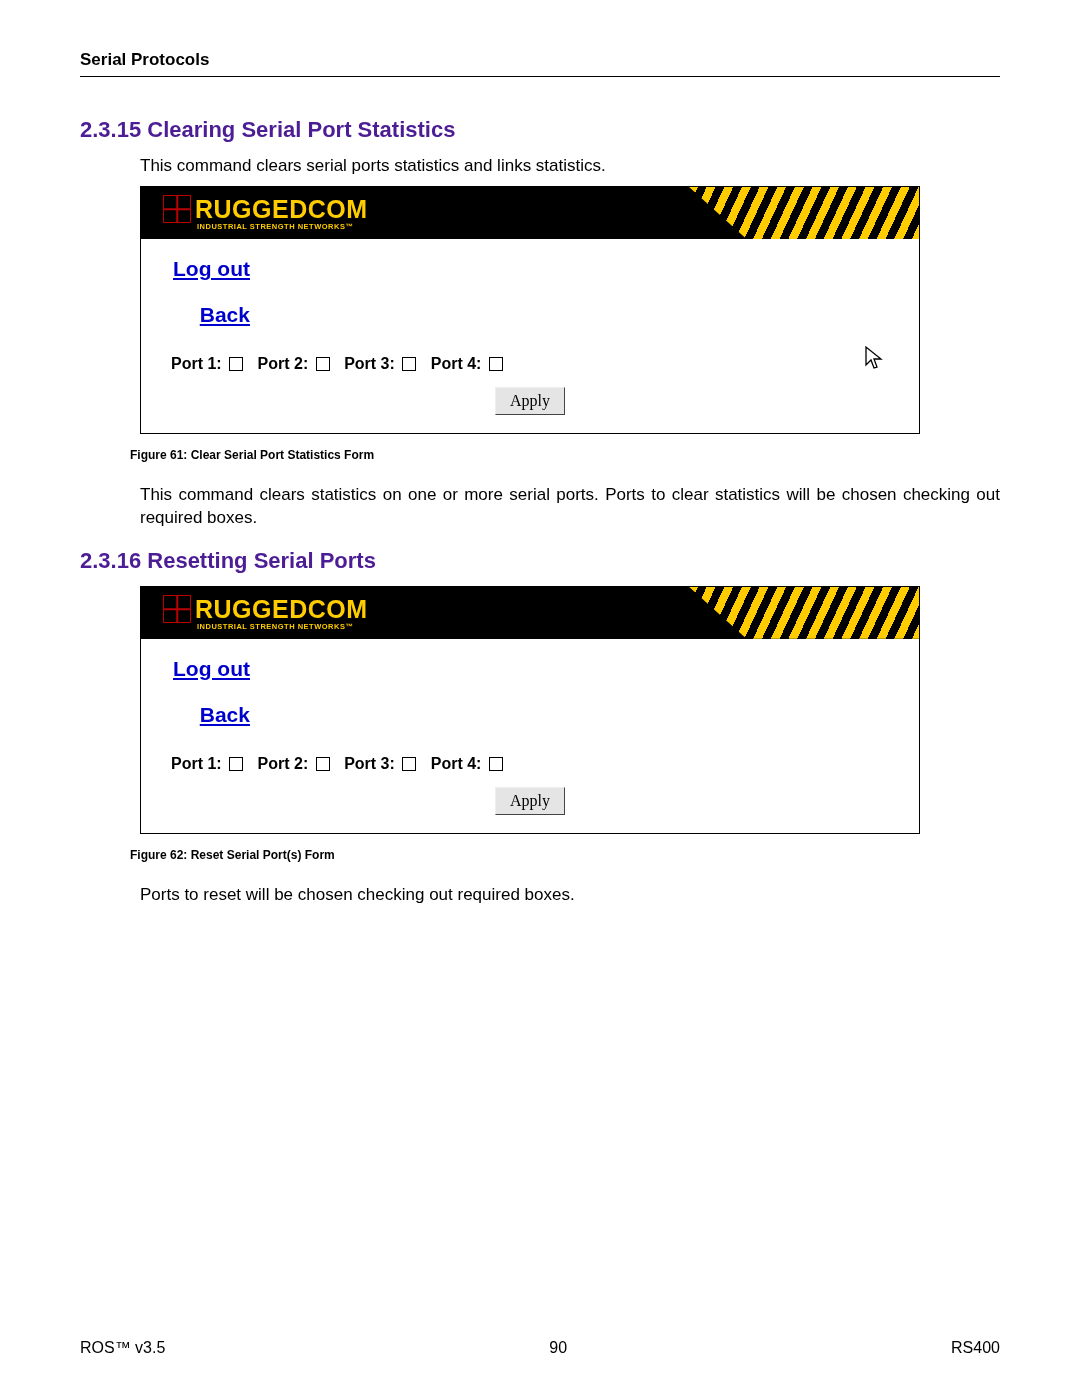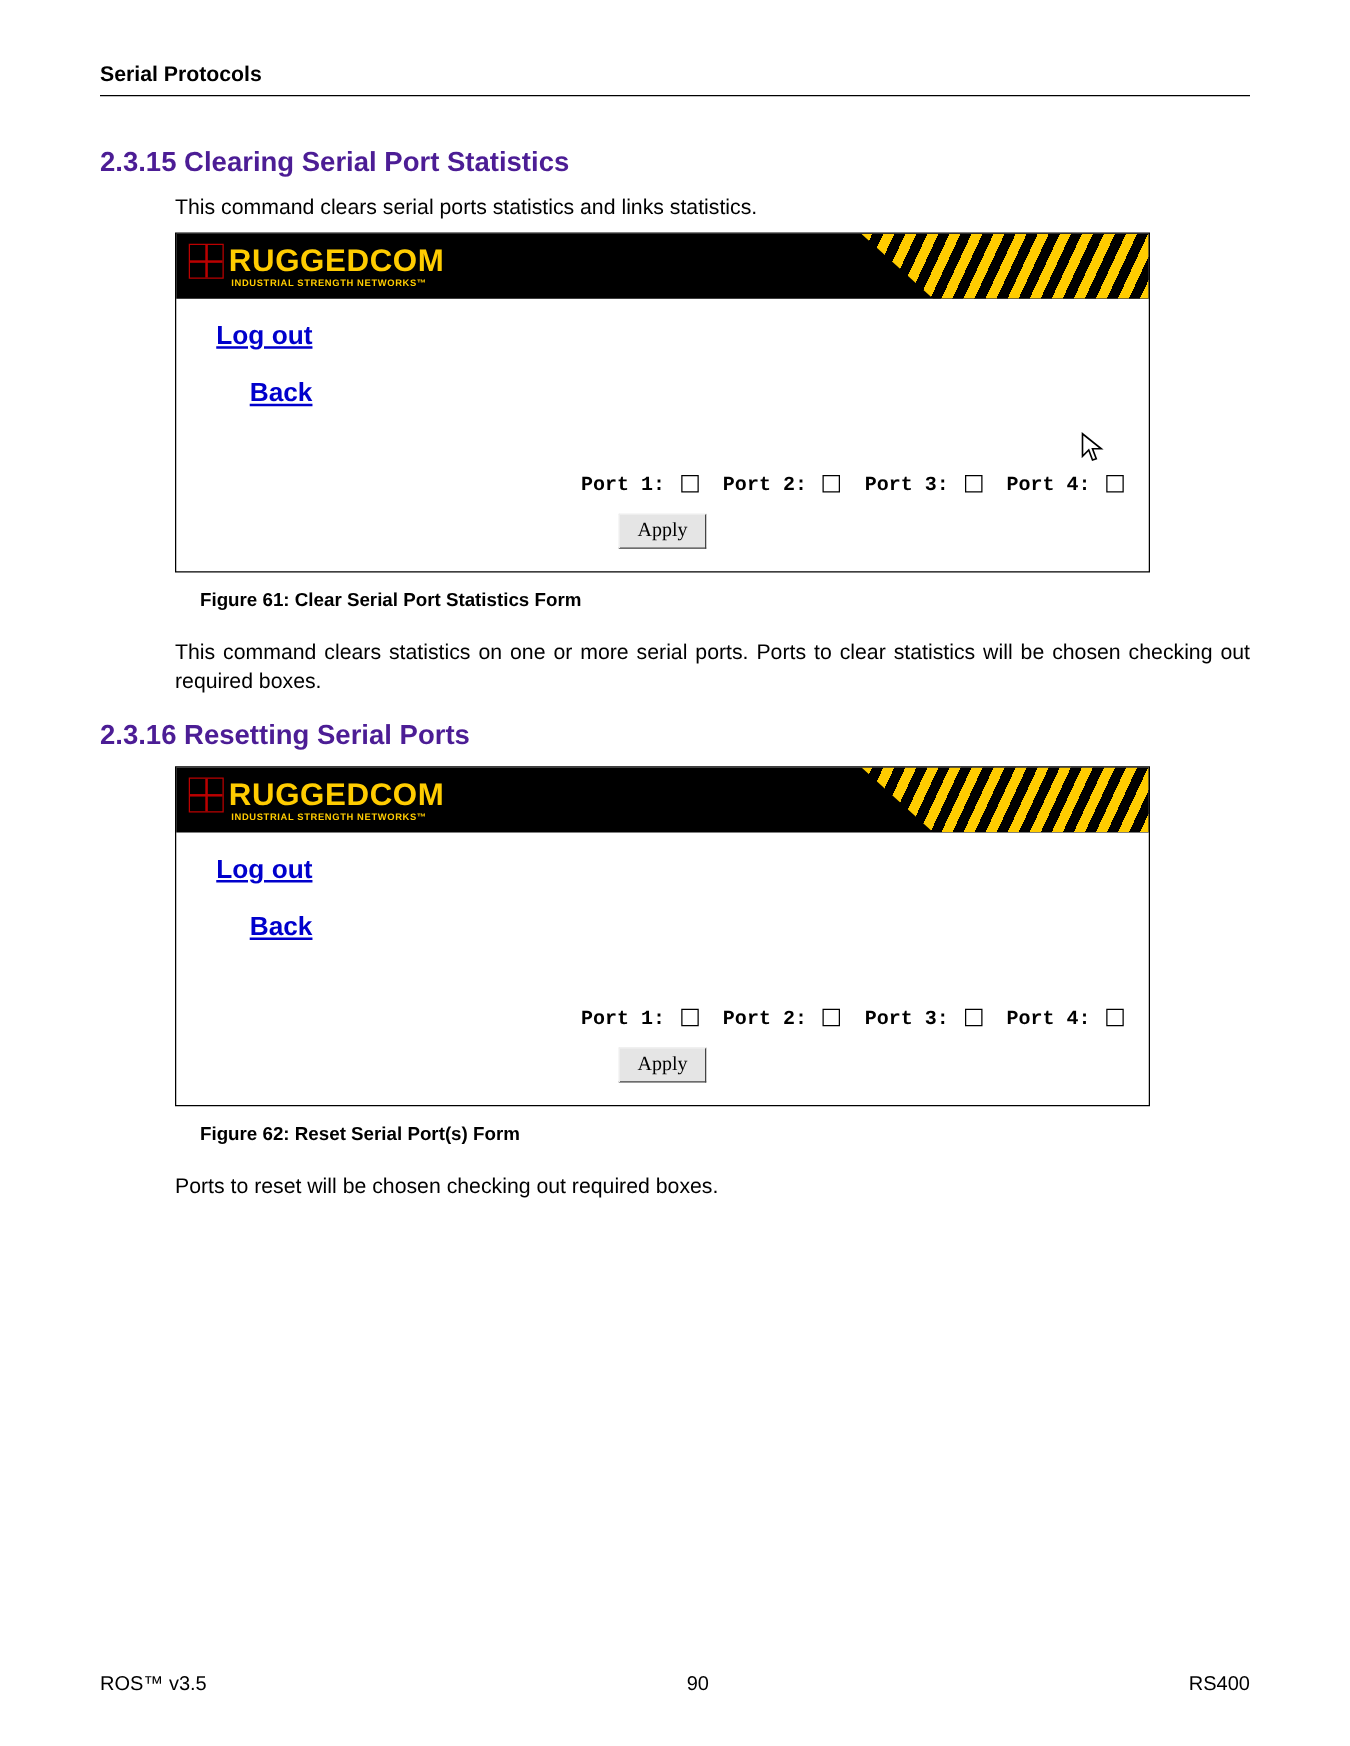--- a/index.html
+++ b/index.html
@@ -27,42 +27,42 @@
     margin: 18px 0 12px 0;
   }
   .body-text {
     font-size: 17px;
     margin: 8px 0 8px 60px;
     line-height: 1.35;
   }
   .body-text.justify { text-align: justify; }
   .figure-caption {
     font-weight: bold;
-    font-size: 15px;
-    margin: 14px 0 22px 80px;
+    font-size: 12px;
+    margin: 14px 0 22px 50px;
   }
   .ui-box {
     border: 1px solid #000;
     margin: 6px 0 0 60px;
     width: 780px;
     background: #fff;
   }
   .ui-header {
     background: #000;
     height: 52px;
     display: flex;
     align-items: center;
     position: relative;
     overflow: hidden;
   }
   .logo {
     display: flex;
     flex-direction: column;
     justify-content: center;
-    padding-left: 10px;
+    padding-left: 22px;
     width: 260px;
   }
   .logo-top {
     display: flex;
     align-items: center;
     gap: 4px;
   }
   .logo-grid {
     width: 28px; height: 28px;
     border: 1.5px solid #b00;
@@ -132,25 +132,24 @@
     text-align: right;
   }
   .panel-title {
     color: #0000cc;
     text-decoration: underline;
     font-weight: bold;
     font-size: 22px;
     padding-top: 2px;
   }
   .ports-row {
-    text-align: right;
-    margin: 52px 0 12px 0;
+    text-align: left;
+    margin: 28px 0 12px 0;
     font-weight: bold;
     font-size: 16px;
-    font-family: Liberation Mono, monospace;
   }
   .port-label { margin: 0 3px 0 10px; }
   .chk {
     display: inline-block;
     width: 14px; height: 14px;
     border: 1.5px solid #000;
     vertical-align: -2px;
     background: #fff;
     cursor: pointer;
   }

